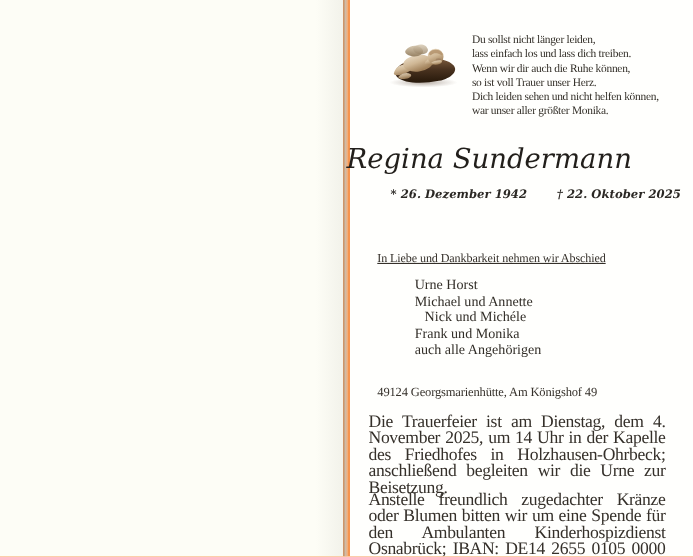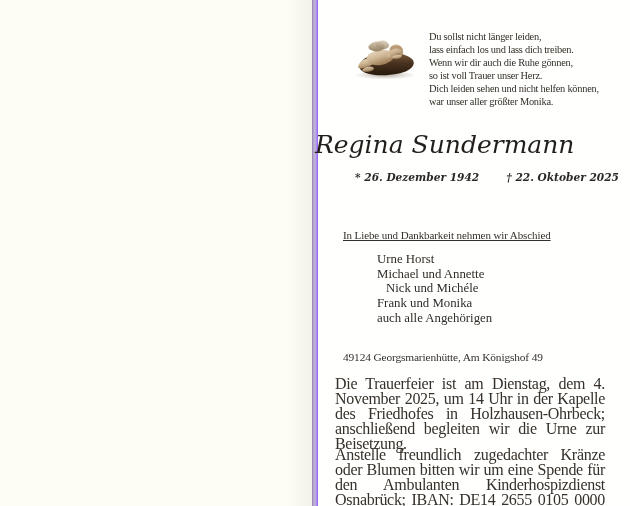--- a/index.html
+++ b/index.html
@@ -1,21 +1,21 @@
 <!DOCTYPE html>
 <html lang="de"><head>
 <meta charset="utf-8">
 <title>Document</title>
 <style>
   html, body { margin: 0; padding: 0; background: #fffffb; }
   .card {
     position: relative;
     width: 630px;
     height: 506px;
-    background: #8b5cf6;
+    background: #f97316;
     overflow: hidden;
     font-family: "Liberation Serif", serif;
     color: #35302a;
   }
   .left-page {
     position: absolute; left: 0; top: 0;
     width: 312px; height: 506px;
     background: linear-gradient(90deg, #fdfdf6 0%, #fdfdf6 92%, #f2f2ea 100%);
   }
   .fold-line {
@@ -131,21 +131,21 @@
       <ellipse cx="50.5" cy="21.5" rx="2.6" ry="1.5" fill="#8a6a4f" opacity="0.4"></ellipse>
       <path d="M21 12.5 C26 6.5 34.5 8 36.5 13 C37.5 16 32.5 19.2 26.5 18.2 C22 17.4 19 15 21 12.5 Z" fill="url(#wingG2)"></path>
       <path d="M28 10 C33 5.5 40 7.5 41 12 C41.6 14.8 37.5 17 33 16.2 C29.5 15.6 26.5 12.8 28 10 Z" fill="url(#wingG2)" opacity="0.8"></path>
       <path d="M44 24 C46 26 50 26.3 52.5 24.8 C54.5 23.5 54 21.5 51.5 21.8 C48.8 22.1 45.5 22.5 44 24 Z" fill="url(#bodyG)" opacity="0.95"></path>
     </svg>
   </div>
 
   <div class="poem">
     <div>Du sollst nicht länger leiden,</div>
     <div>lass einfach los und lass dich treiben.</div>
-    <div>Wenn wir dir auch die Ruhe gönnen,</div>
+    <div>Wenn wir dir auch die Ruhe können,</div>
     <div>so ist voll Trauer unser Herz.</div>
     <div>Dich leiden sehen und nicht helfen können,</div>
     <div>war unser aller größter Monika.</div>
   </div>
 
   <div class="deceased-name">Regina Sundermann</div>
 
   <div class="dates-row">
     <span class="birth-date">* 26. Dezember 1942</span><span class="death-date">† 22. Oktober 2025</span>
   </div>

